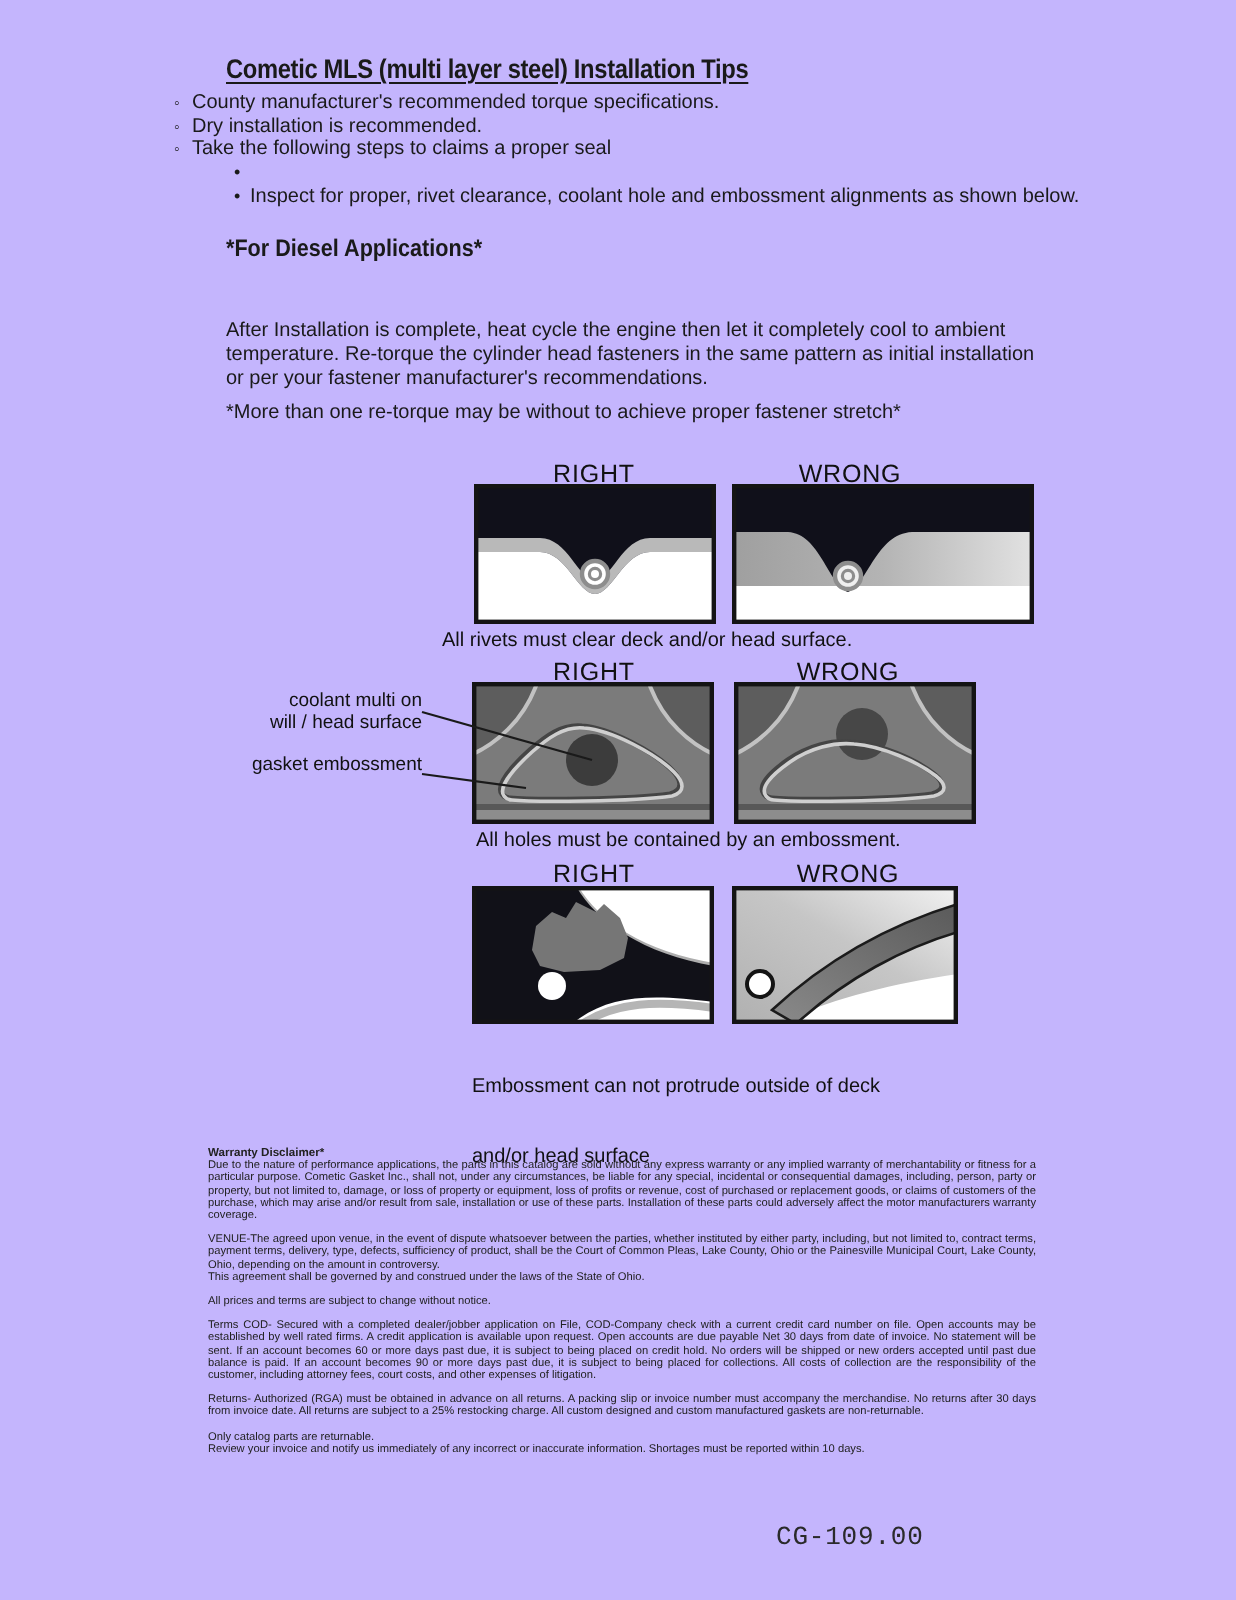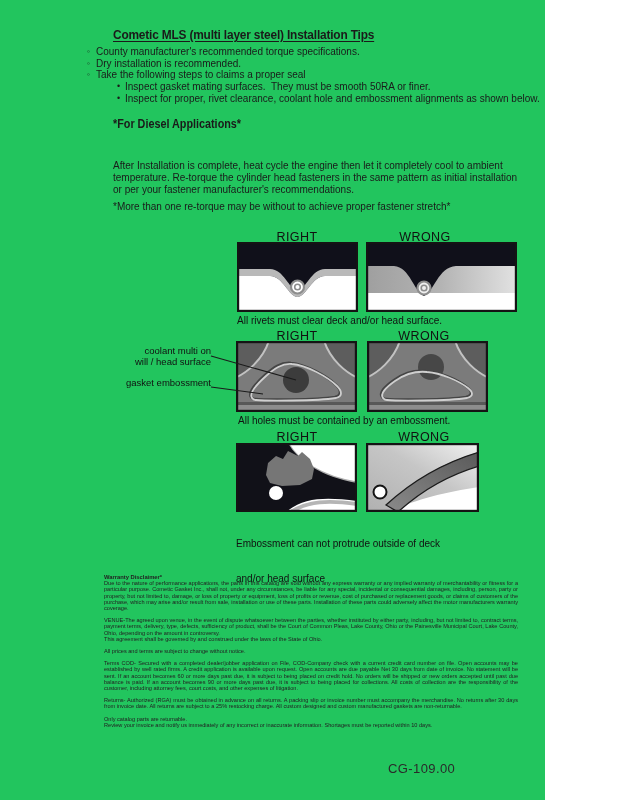--- a/index.html
+++ b/index.html
@@ -1,16 +1,16 @@
 <!DOCTYPE html>
 <html><head>
 <meta charset="utf-8">
 <style>
   html,body{margin:0;padding:0;background:#ffffff;}
-  .page{position:relative;width:545px;height:800px;background:#22c55e;overflow:hidden;
+  .page{position:relative;width:618px;height:800px;background:#c4b5fd;overflow:hidden;
         font-family:"Liberation Sans",sans-serif;color:#1a1a1a;}
   .abs{position:absolute;}
   .nowrap{white-space:pre;}
   .title{left:113px;top:27px;font-size:13.5px;font-weight:bold;text-decoration:underline;
          text-underline-offset:2px;transform:scaleX(.88);transform-origin:left top;
          white-space:pre;letter-spacing:-.2px;}
   .bullets{left:87px;top:46px;font-size:10px;line-height:11.5px;}
   .subbullets{left:117px;top:81px;font-size:10px;line-height:11.5px;}
   .b-row{display:flex;white-space:pre;}
   .b-marker{width:9px;flex:0 0 9px;font-size:8px;line-height:11.5px;}
@@ -22,21 +22,21 @@
   .fig-label{width:80px;text-align:center;font-size:12.5px;letter-spacing:.4px;color:#111;}
   .caption{font-size:10px;color:#111;white-space:pre;}
   .cap2{line-height:11.5px;}
   .callout{width:106px;text-align:right;font-size:9.5px;line-height:10.5px;color:#111;}
   .dbox{display:block;}
   .legal{left:104px;top:574px;width:414px;font-size:5.6px;line-height:6.2px;
          text-align:justify;color:#222;}
   .legal p{margin:0;}
   .legal .mb{margin-bottom:6px;}
   .legal-h{font-weight:bold;font-size:5.8px;margin:0 0 4px 0;text-align:left;}
-  .footer{left:388px;top:761px;font-size:13px;letter-spacing:.4px;color:#2a2a2a;}
+  .footer{left:388px;top:761px;font-size:13px;letter-spacing:.4px;color:#2a2a2a;font-family:Liberation Mono, monospace;}
   .leader{pointer-events:none;z-index:5;}
 </style>
 </head>
 <body>
 
 <div class="page">
 
   <div class="abs title">Cometic MLS (multi layer steel) Installation Tips</div>
 
   <div class="abs bullets">
@@ -49,21 +49,20 @@
       <span>Dry installation is recommended.</span>
     </div>
     <div class="b-row">
       <span class="b-marker">◦</span>
       <span>Take the following steps to claims a proper seal</span>
     </div>
   </div>
   <div class="abs subbullets">
     <div class="b-row">
       <span class="sb-marker">•</span>
-      <span>Inspect gasket mating surfaces.  They must be smooth 50RA or finer.</span>
     </div>
     <div class="b-row">
       <span class="sb-marker">•</span>
       <span>Inspect for proper, rivet clearance, coolant hole and embossment alignments as shown below.</span>
     </div>
   </div>
 
   <div class="abs diesel-h">*For Diesel Applications*</div>
   <div class="abs bodyblock p2">
     <div class="nowrap">After Installation is complete, heat cycle the engine then let it completely cool to ambient</div>
@@ -94,21 +93,21 @@
     </defs>
     <rect width="151" height="70" fill="#10101a"></rect>
     <rect x="0" y="24" width="151" height="27" fill="url(#g1)"></rect>
     <rect x="0" y="51" width="151" height="19" fill="#ffffff"></rect>
     <path d="M0,0 L151,0 L151,23 L90,24 C72,25 68,50 58,54 C48,50 44,25 28,24 L0,24 Z" fill="#10101a"></path>
     <circle cx="58" cy="46" r="6.5" fill="#efefef" stroke="#8d8d8d" stroke-width="2.2"></circle>
     <circle cx="58" cy="46" r="2.8" fill="none" stroke="#8d8d8d" stroke-width="1.6"></circle>
     <rect x="1" y="1" width="149" height="68" fill="none" stroke="#141414" stroke-width="2.4"></rect>
   </svg>
 
-  <div class="abs caption" style="left:237px;top:315px;text-align:right;">All rivets must clear deck and/or head surface.</div>
+  <div class="abs caption" style="left:221px;top:315px;text-align:right;">All rivets must clear deck and/or head surface.</div>
 
   <div class="abs fig-label" style="left:257px;top:329px;">RIGHT</div>
   <div class="abs fig-label" style="left:384px;top:329px;">WRONG</div>
 
   <div class="abs callout" style="left:105px;top:346px;">
     <div>coolant multi on</div>
     <div>will / head surface</div>
   </div>
   <div class="abs callout" style="left:105px;top:378px;">gasket embossment</div>
 

